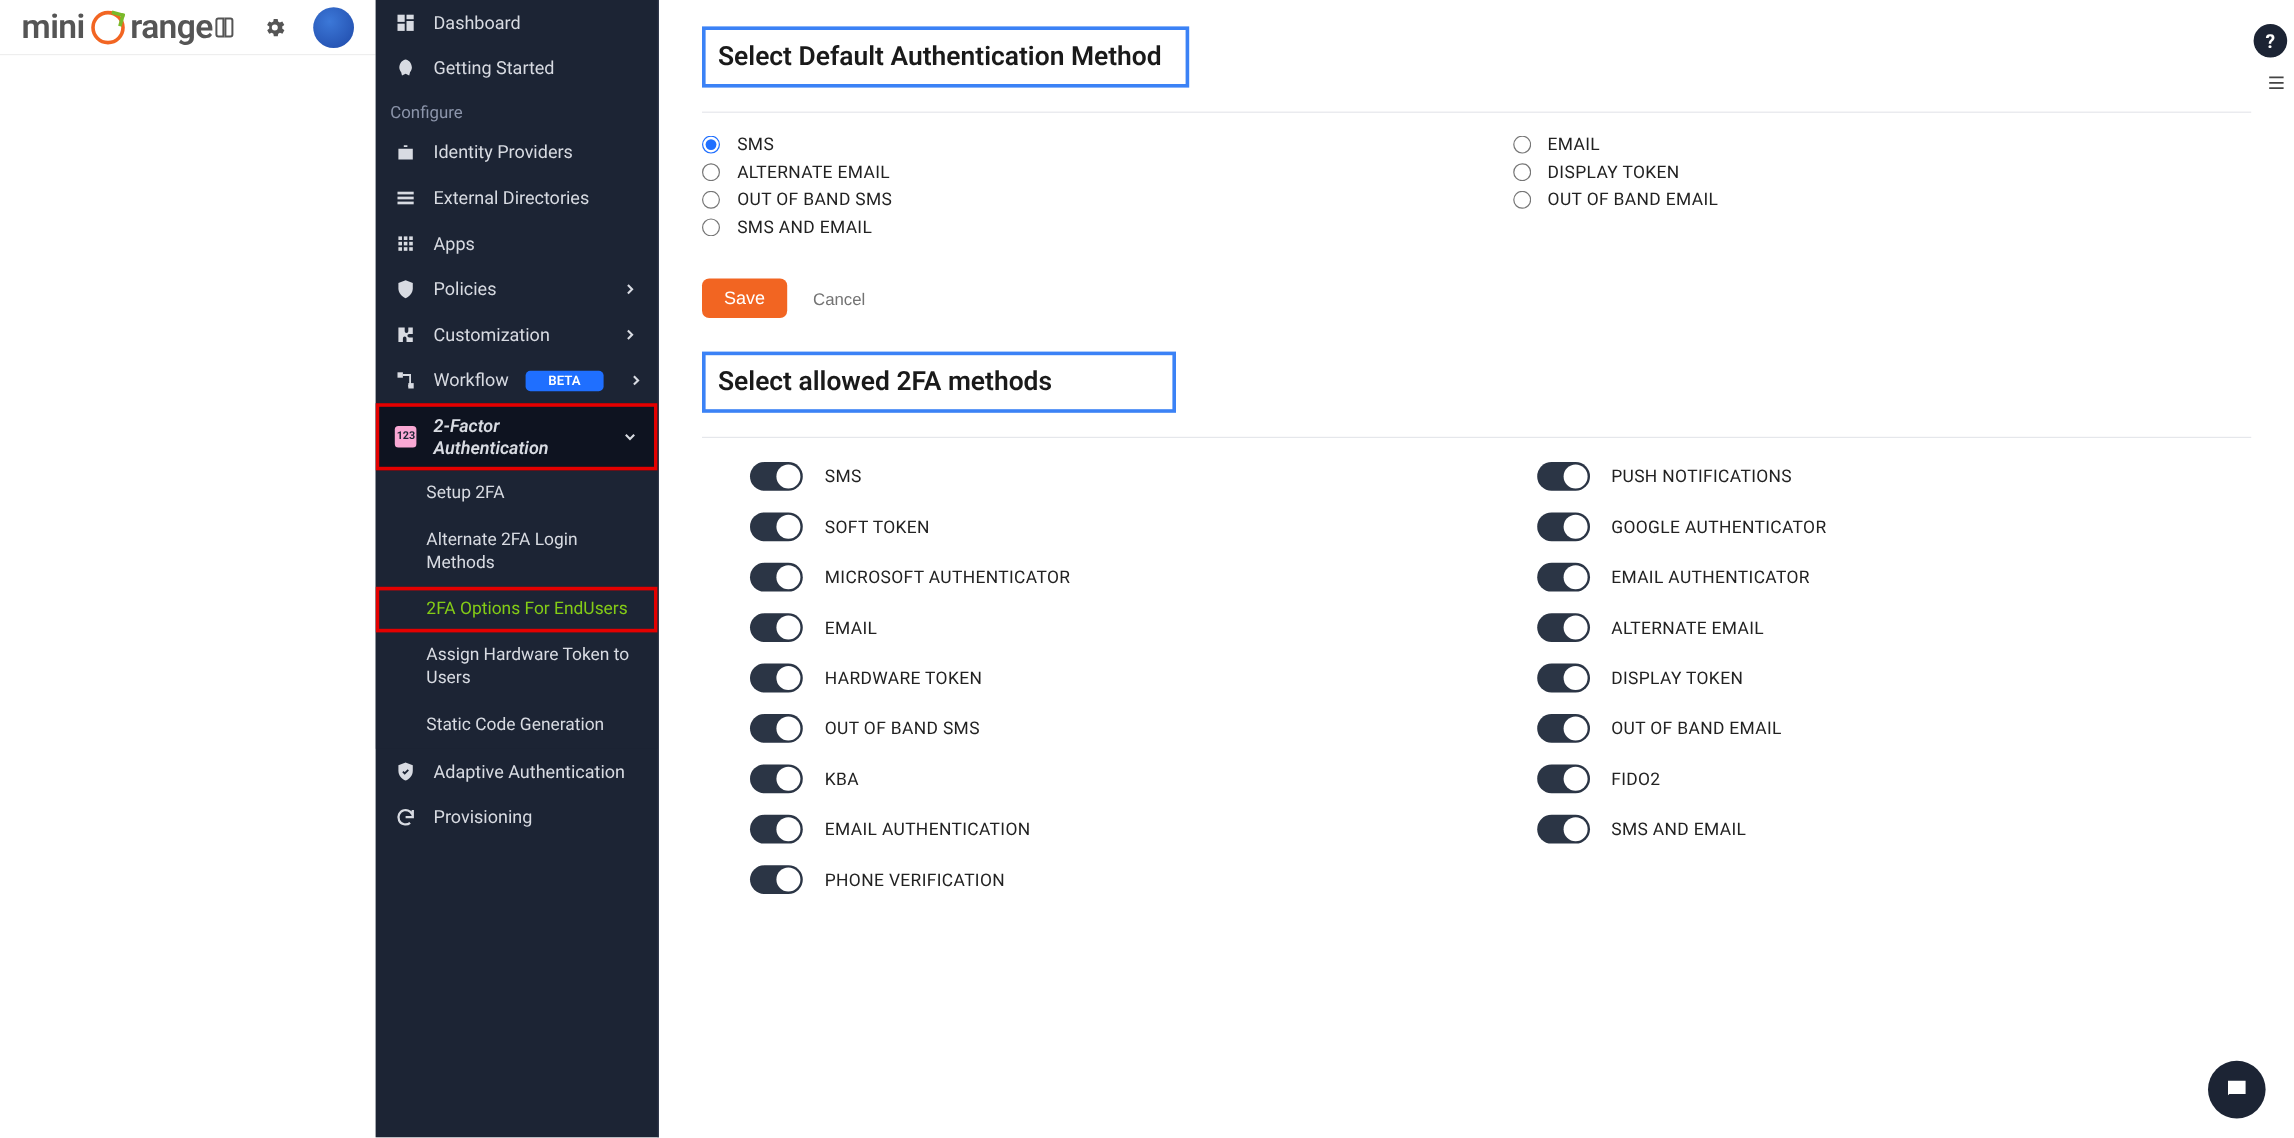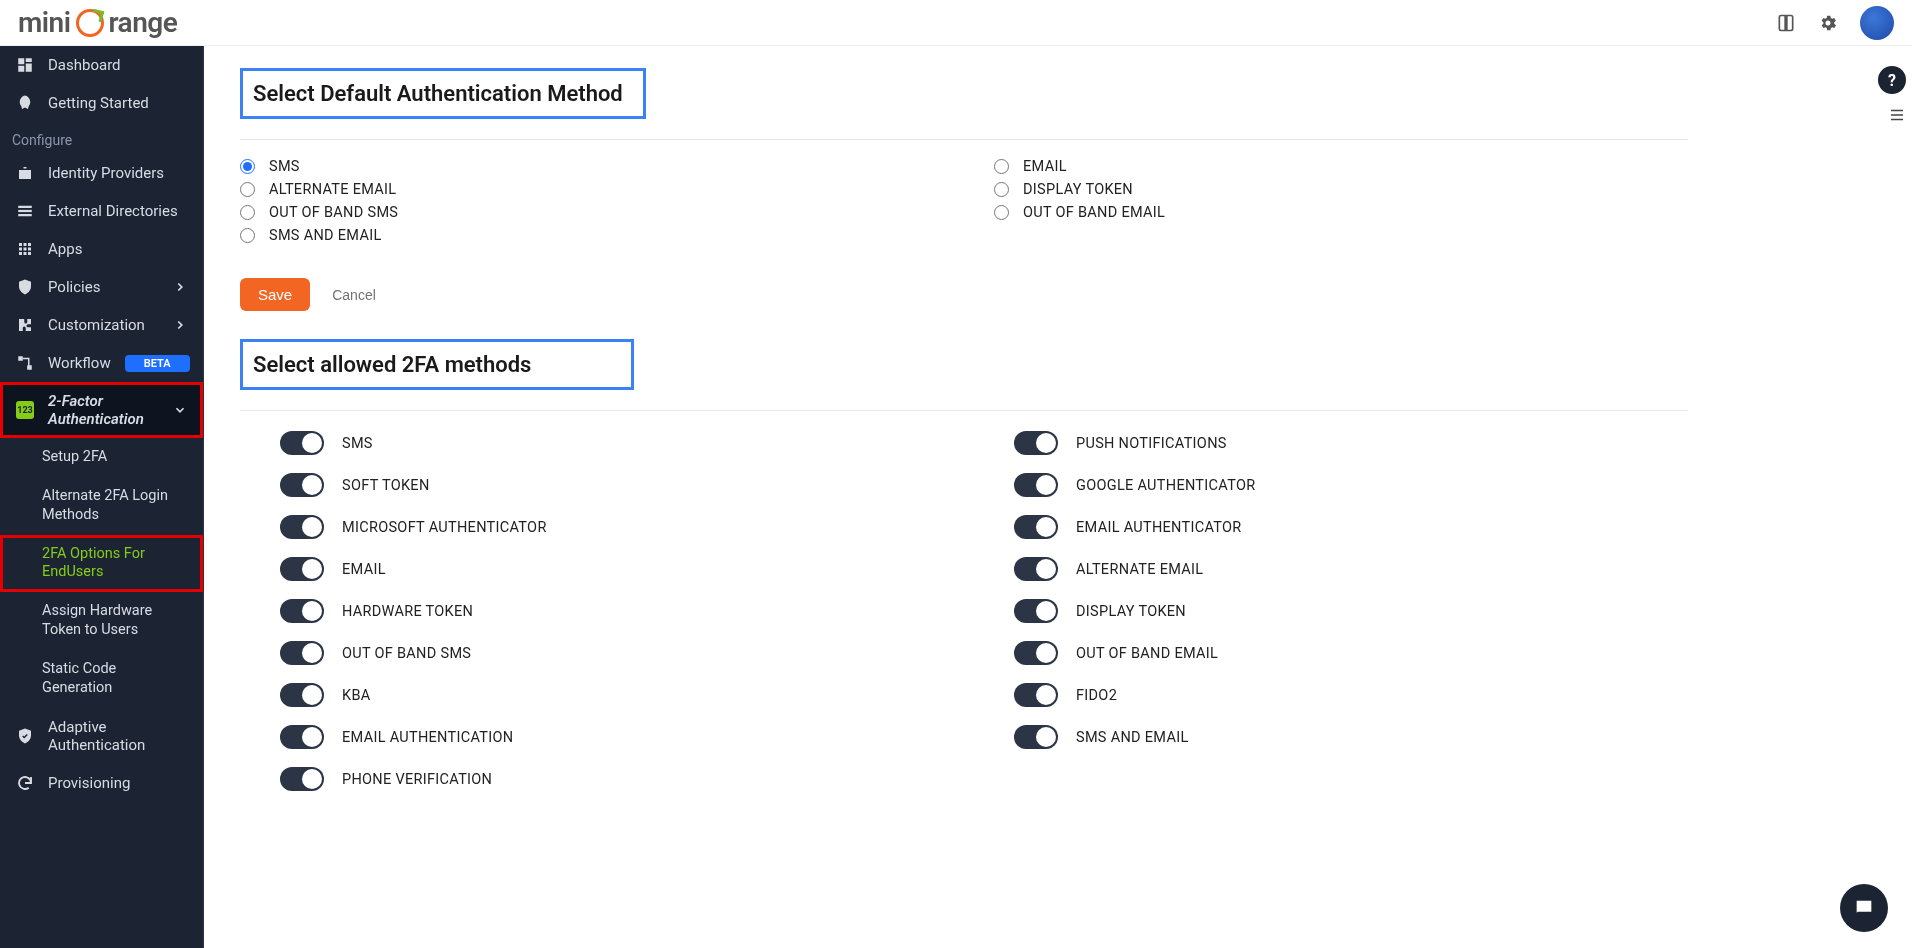--- a/index.html
+++ b/index.html
@@ -2,21 +2,21 @@
 <html><head>
 <meta charset="utf-8">
 <style>
   * { box-sizing: border-box; margin: 0; padding: 0; }
   body {
     font-family: -apple-system, BlinkMacSystemFont, "Segoe UI", Roboto, Arial, sans-serif;
     background: #fff;
     color: #222;
     overflow: hidden;
   }
-  .app { display: flex; flex-direction: column; height: 948px; width: 1912px; border-radius: 19px; }
+  .app { display: flex; height: 948px; width: 1912px; border-radius: 19px; }
   .topbar {
     height: 46px;
     display: flex;
     align-items: center;
     justify-content: space-between;
     padding: 0 18px;
     border-bottom: 1px solid #eee;
   }
   .logo { display: flex; align-items: center; gap: 4px; font-weight: 600; font-size: 28px; color: #555; letter-spacing: -0.5px;}
   .logo .mini { color:#555; }
@@ -32,21 +32,21 @@
   }
   .topbar-right { display:flex; align-items:center; gap:22px; }
   .topbar-right .icon { color:#555; cursor:pointer; }
   .avatar {
     width:34px; height:34px; border-radius:50%;
     background: radial-gradient(circle at 40% 35%, #3c78d8, #1f49a8);
     cursor:pointer;
   }
   .body { display:flex; flex:1; min-height:0; }
   .sidebar {
-    width:204px; background:#1c2434; color:#d8dbe2;
+    width:236px; background:#1c2434; color:#d8dbe2;
     display:flex; flex-direction:column; font-size:15px;
     border-right:1px solid #2c3446;
     overflow-y:auto;
     scrollbar-width: thin;
     padding-bottom: 10px;
   }
   .sidebar::-webkit-scrollbar { width:6px; }
   .sidebar::-webkit-scrollbar-thumb { background:#3a4660; border-radius:3px; }
   .nav-item {
     display:flex; align-items:center; gap:14px;
@@ -239,21 +239,21 @@
         </span>
         <span>Workflow</span>
         <span class="badge">BETA</span>
         <span>
           <svg width="14" height="14" viewBox="0 0 24 24" fill="none" stroke="currentColor" stroke-width="3">
               <path d="M9 6l6 6-6 6"></path>
             </svg>
         </span>
       </div>
       <div class="nav-item active highlighted">
-        <span class="icon" style="background:#84cc16;color:#1c2434;border-radius:3px;display:flex;align-items:center;justify-content:center;font-size:9px;font-weight:700;">123</span>
+        <span class="icon" style="background:#f9a8d4;color:#1c2434;border-radius:3px;display:flex;align-items:center;justify-content:center;font-size:9px;font-weight:700;">123</span>
         <span style="font-weight:600;line-height:1.2;font-style:italic;">2-Factor Authentication</span>
         <span class="chev">
           <svg width="14" height="14" viewBox="0 0 24 24" fill="none" stroke="currentColor" stroke-width="3">
               <path d="M6 9l6 6 6-6"></path>
             </svg>
         </span>
       </div>
       <div class="subnav">
         <div class="sub-item">Setup 2FA</div>
         <div class="sub-item">Alternate 2FA Login Methods</div>

